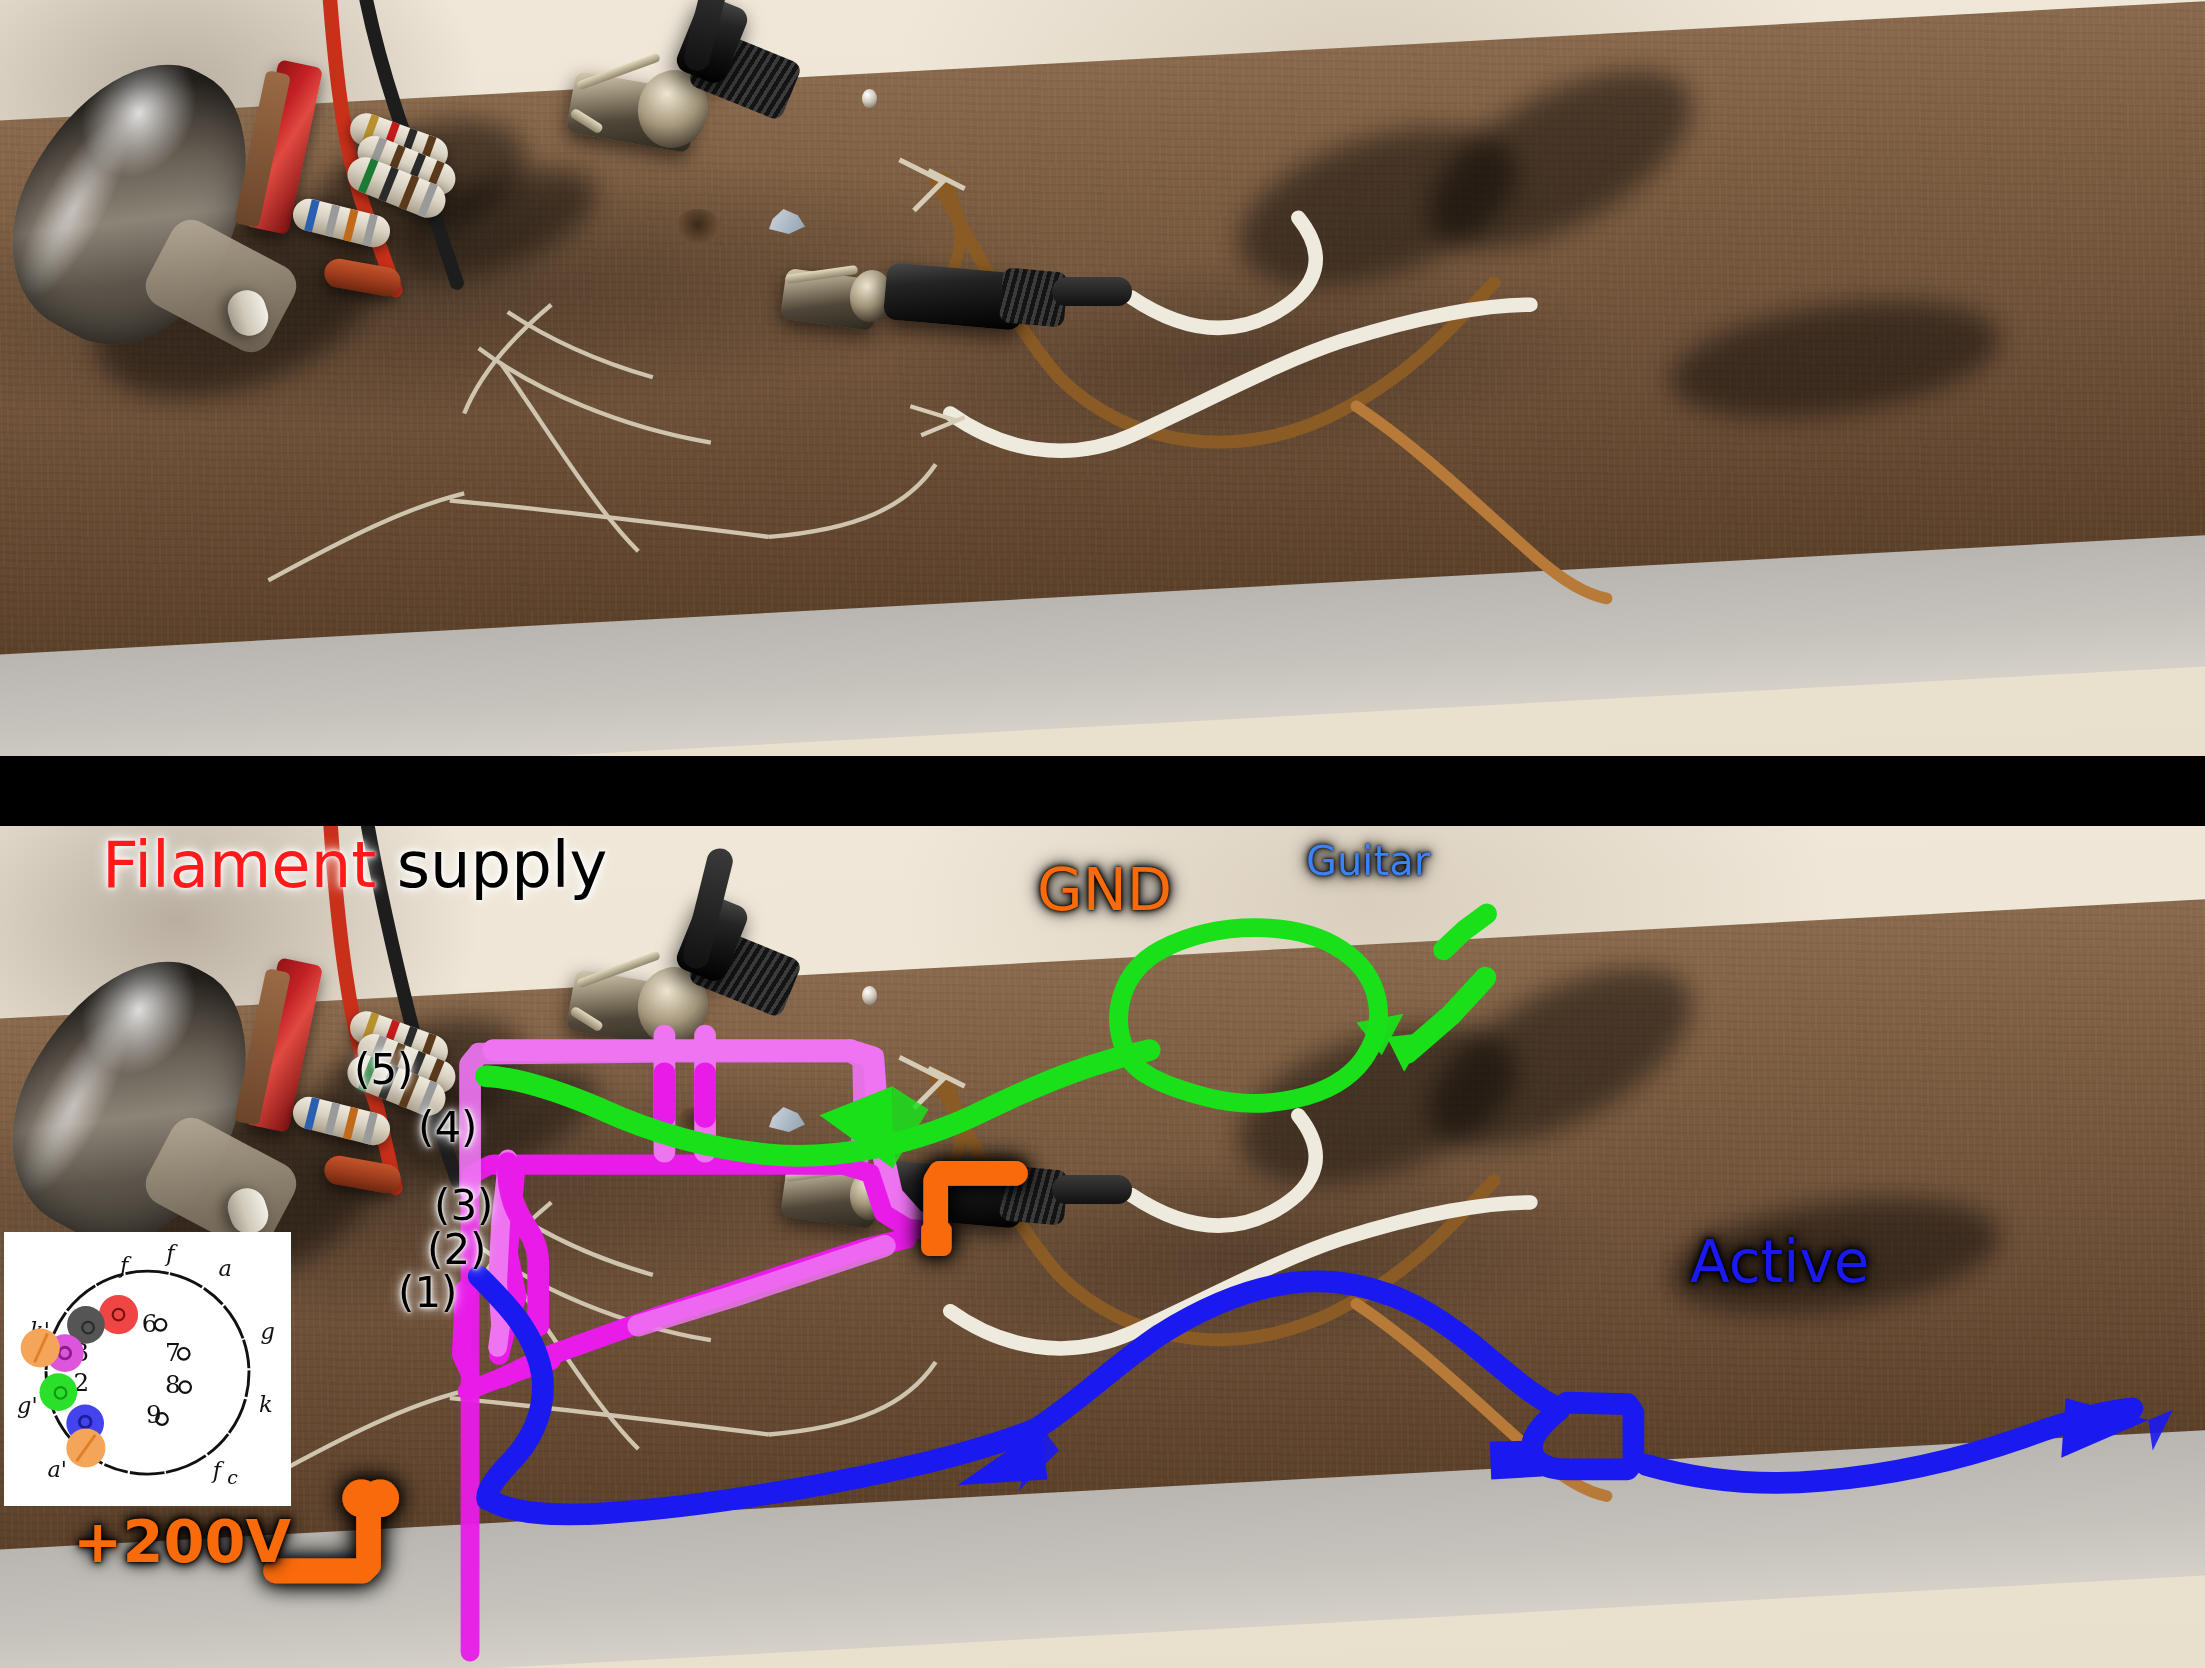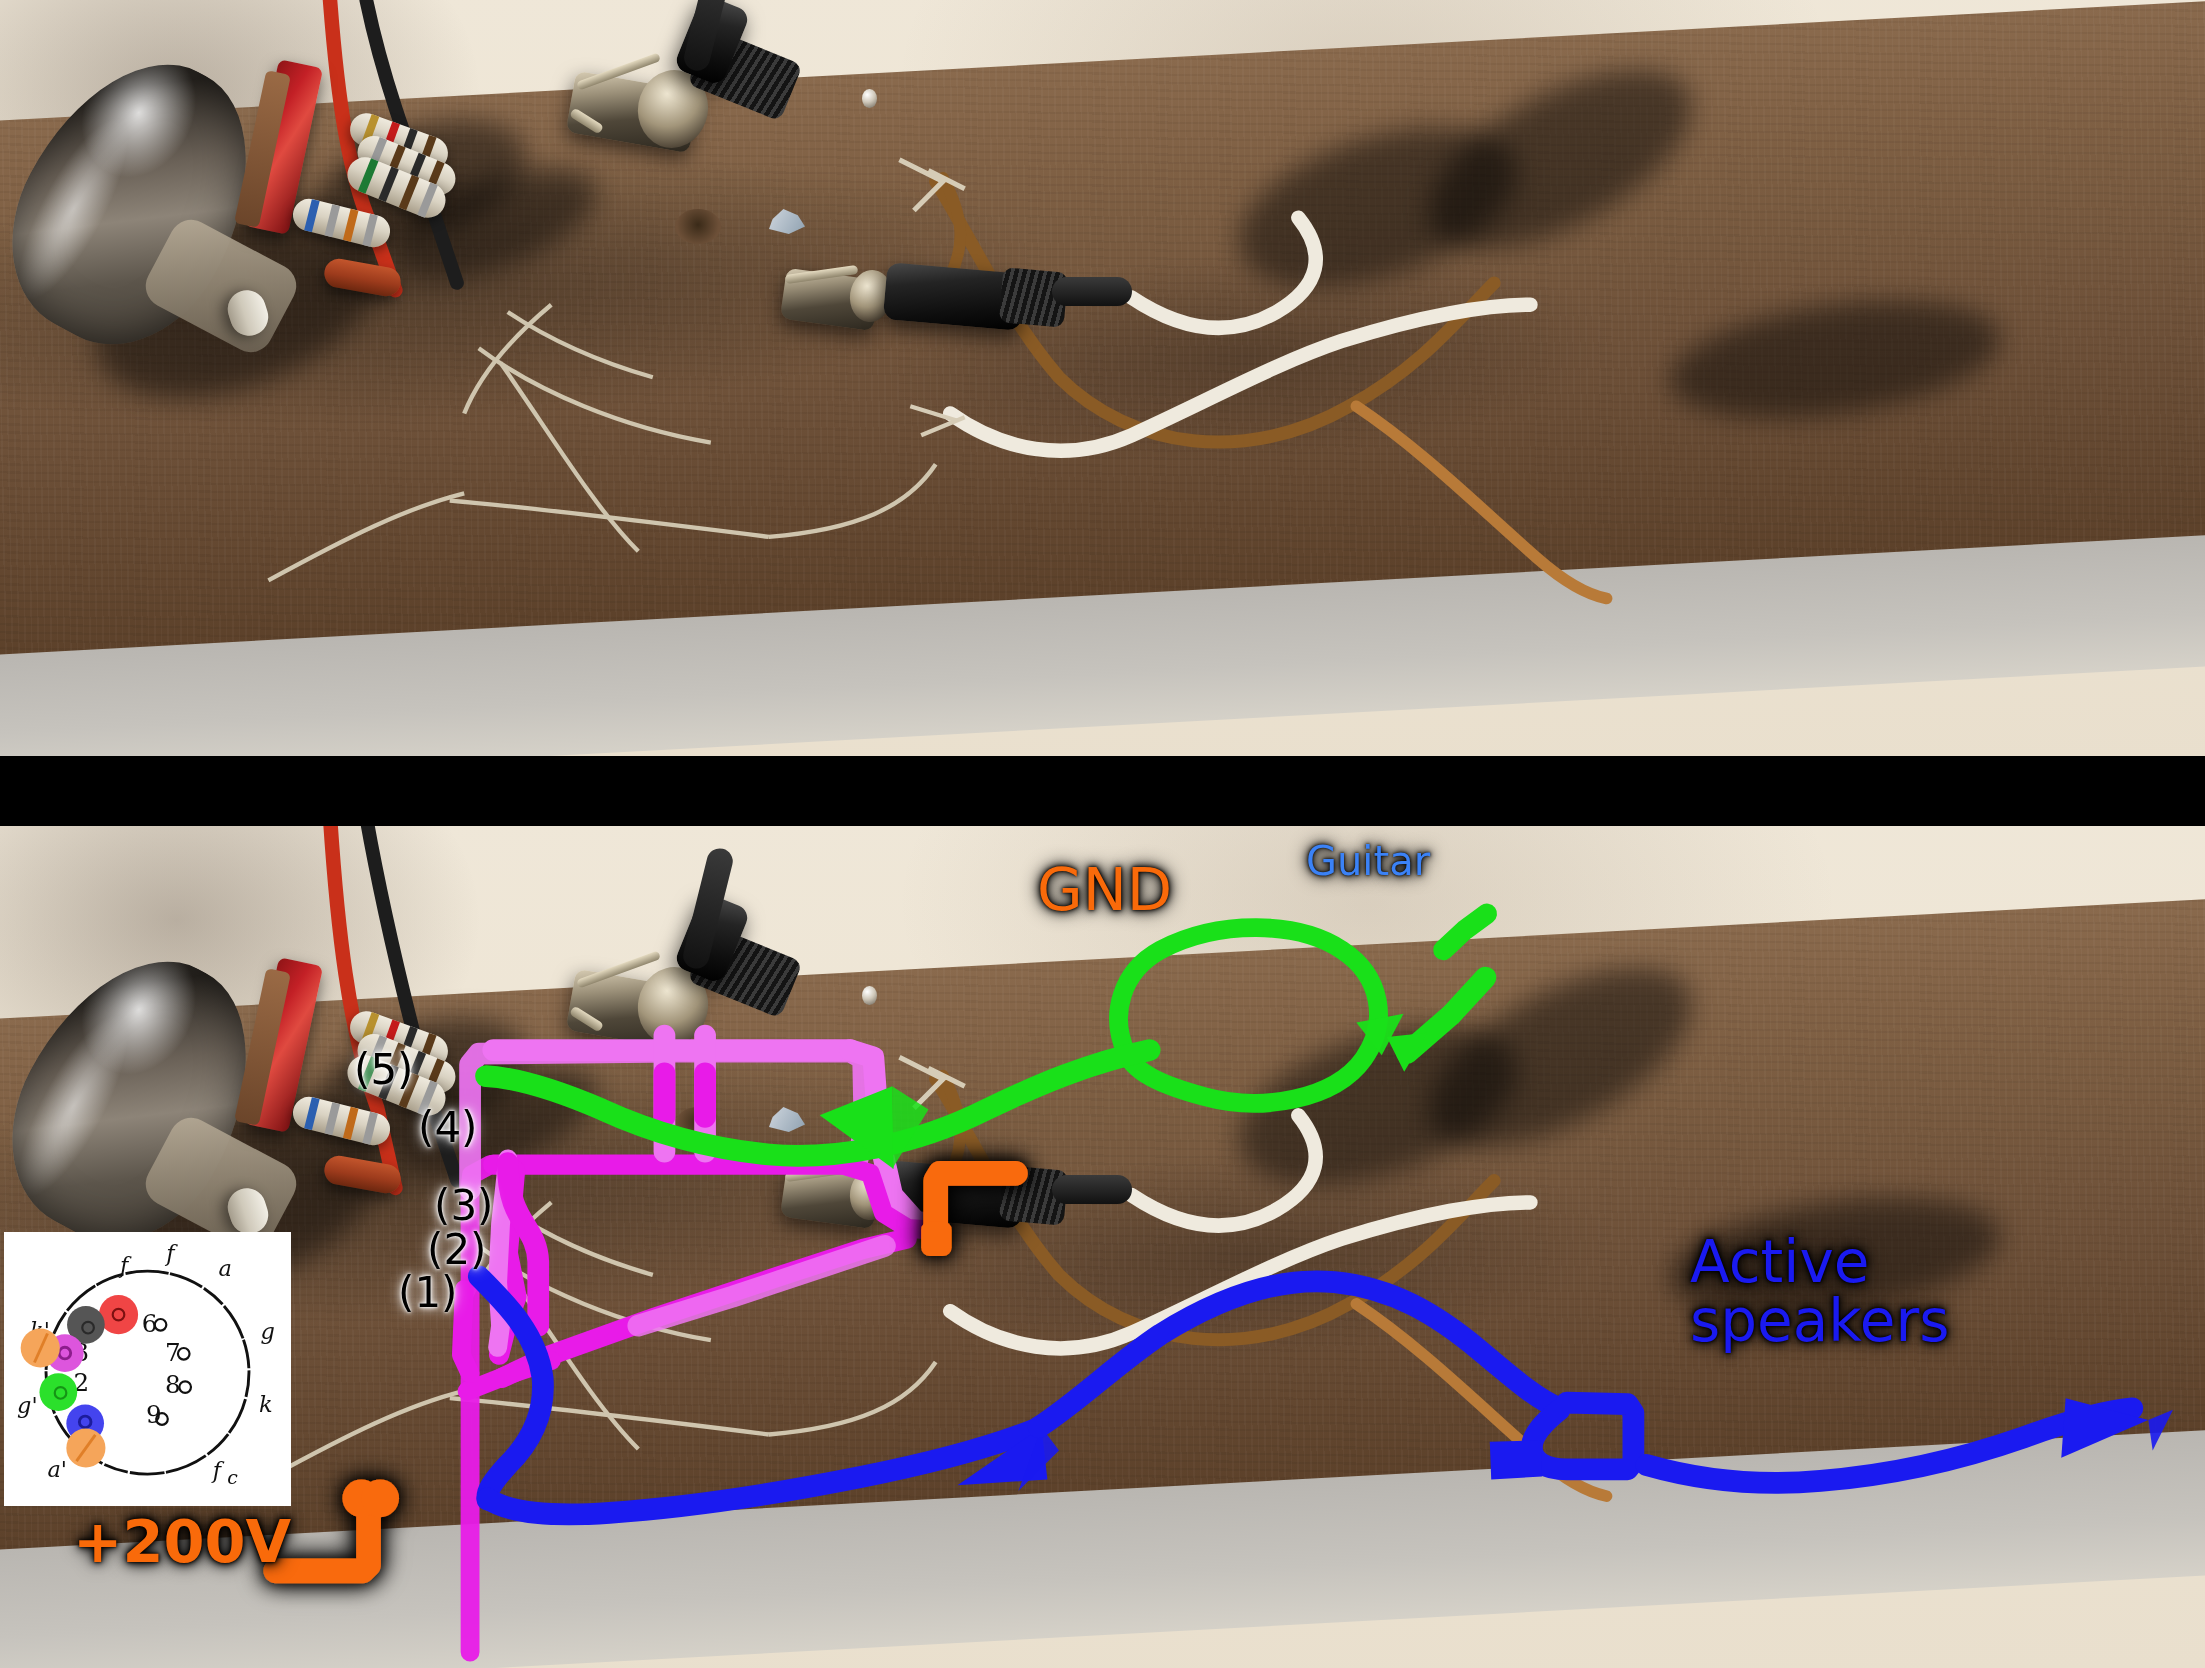--- a/index.html
+++ b/index.html
@@ -398,26 +398,27 @@
         <path d="M2054 1988 L2124 1986 L2126 2036 L2056 2040 Z" transform="translate(0,-1128)" fill="#1A1AF0"></path>
 
         <path d="M2270 2020 C 2340 2040, 2420 2050, 2510 2042 C 2610 2034, 2710 2010, 2790 1982
                  C 2850 1960, 2900 1946, 2940 1942" transform="translate(0,-1128)" stroke="#1A1AF0" stroke-width="30"></path>
         <path d="M2848 1928 L2962 1958 L2842 2010 Z" transform="translate(0,-1128)" fill="#1A1AF0"></path>
         <path d="M2962 1958 L2996 1944 L2968 2000 Z" transform="translate(0,-1128)" fill="#1A1AF0" opacity="0.9"></path>
       </g>
     </svg>
   </div>
 
+  <div class="lbl" id="lbl-filament"><span class="w1">Filament</span><span class="w2"> supply</span></div>
 
   <div class="lbl glow-dark" id="lbl-gnd">GND</div>
 
   <div class="lbl glow-dark" id="lbl-guitar">Guitar</div>
 
-  <div class="lbl glow-dark" id="lbl-active"><span>Active</span><br><span>speakers</span></div>
+  <div class="lbl glow-dark" id="lbl-active"><span>Active</span><br></div>
 
   <div class="lbl glow-dark" id="lbl-200v">+200V</div>
 
   <div class="pinlbl" style="left:354px;top:1045px;">(5)</div>
   <div class="pinlbl" style="left:418px;top:1103px;">(4)</div>
   <div class="pinlbl" style="left:434px;top:1181px;">(3)</div>
   <div class="pinlbl" style="left:427px;top:1225px;">(2)</div>
   <div class="pinlbl" style="left:398px;top:1268px;">(1)</div>
 
   <div id="inset">

